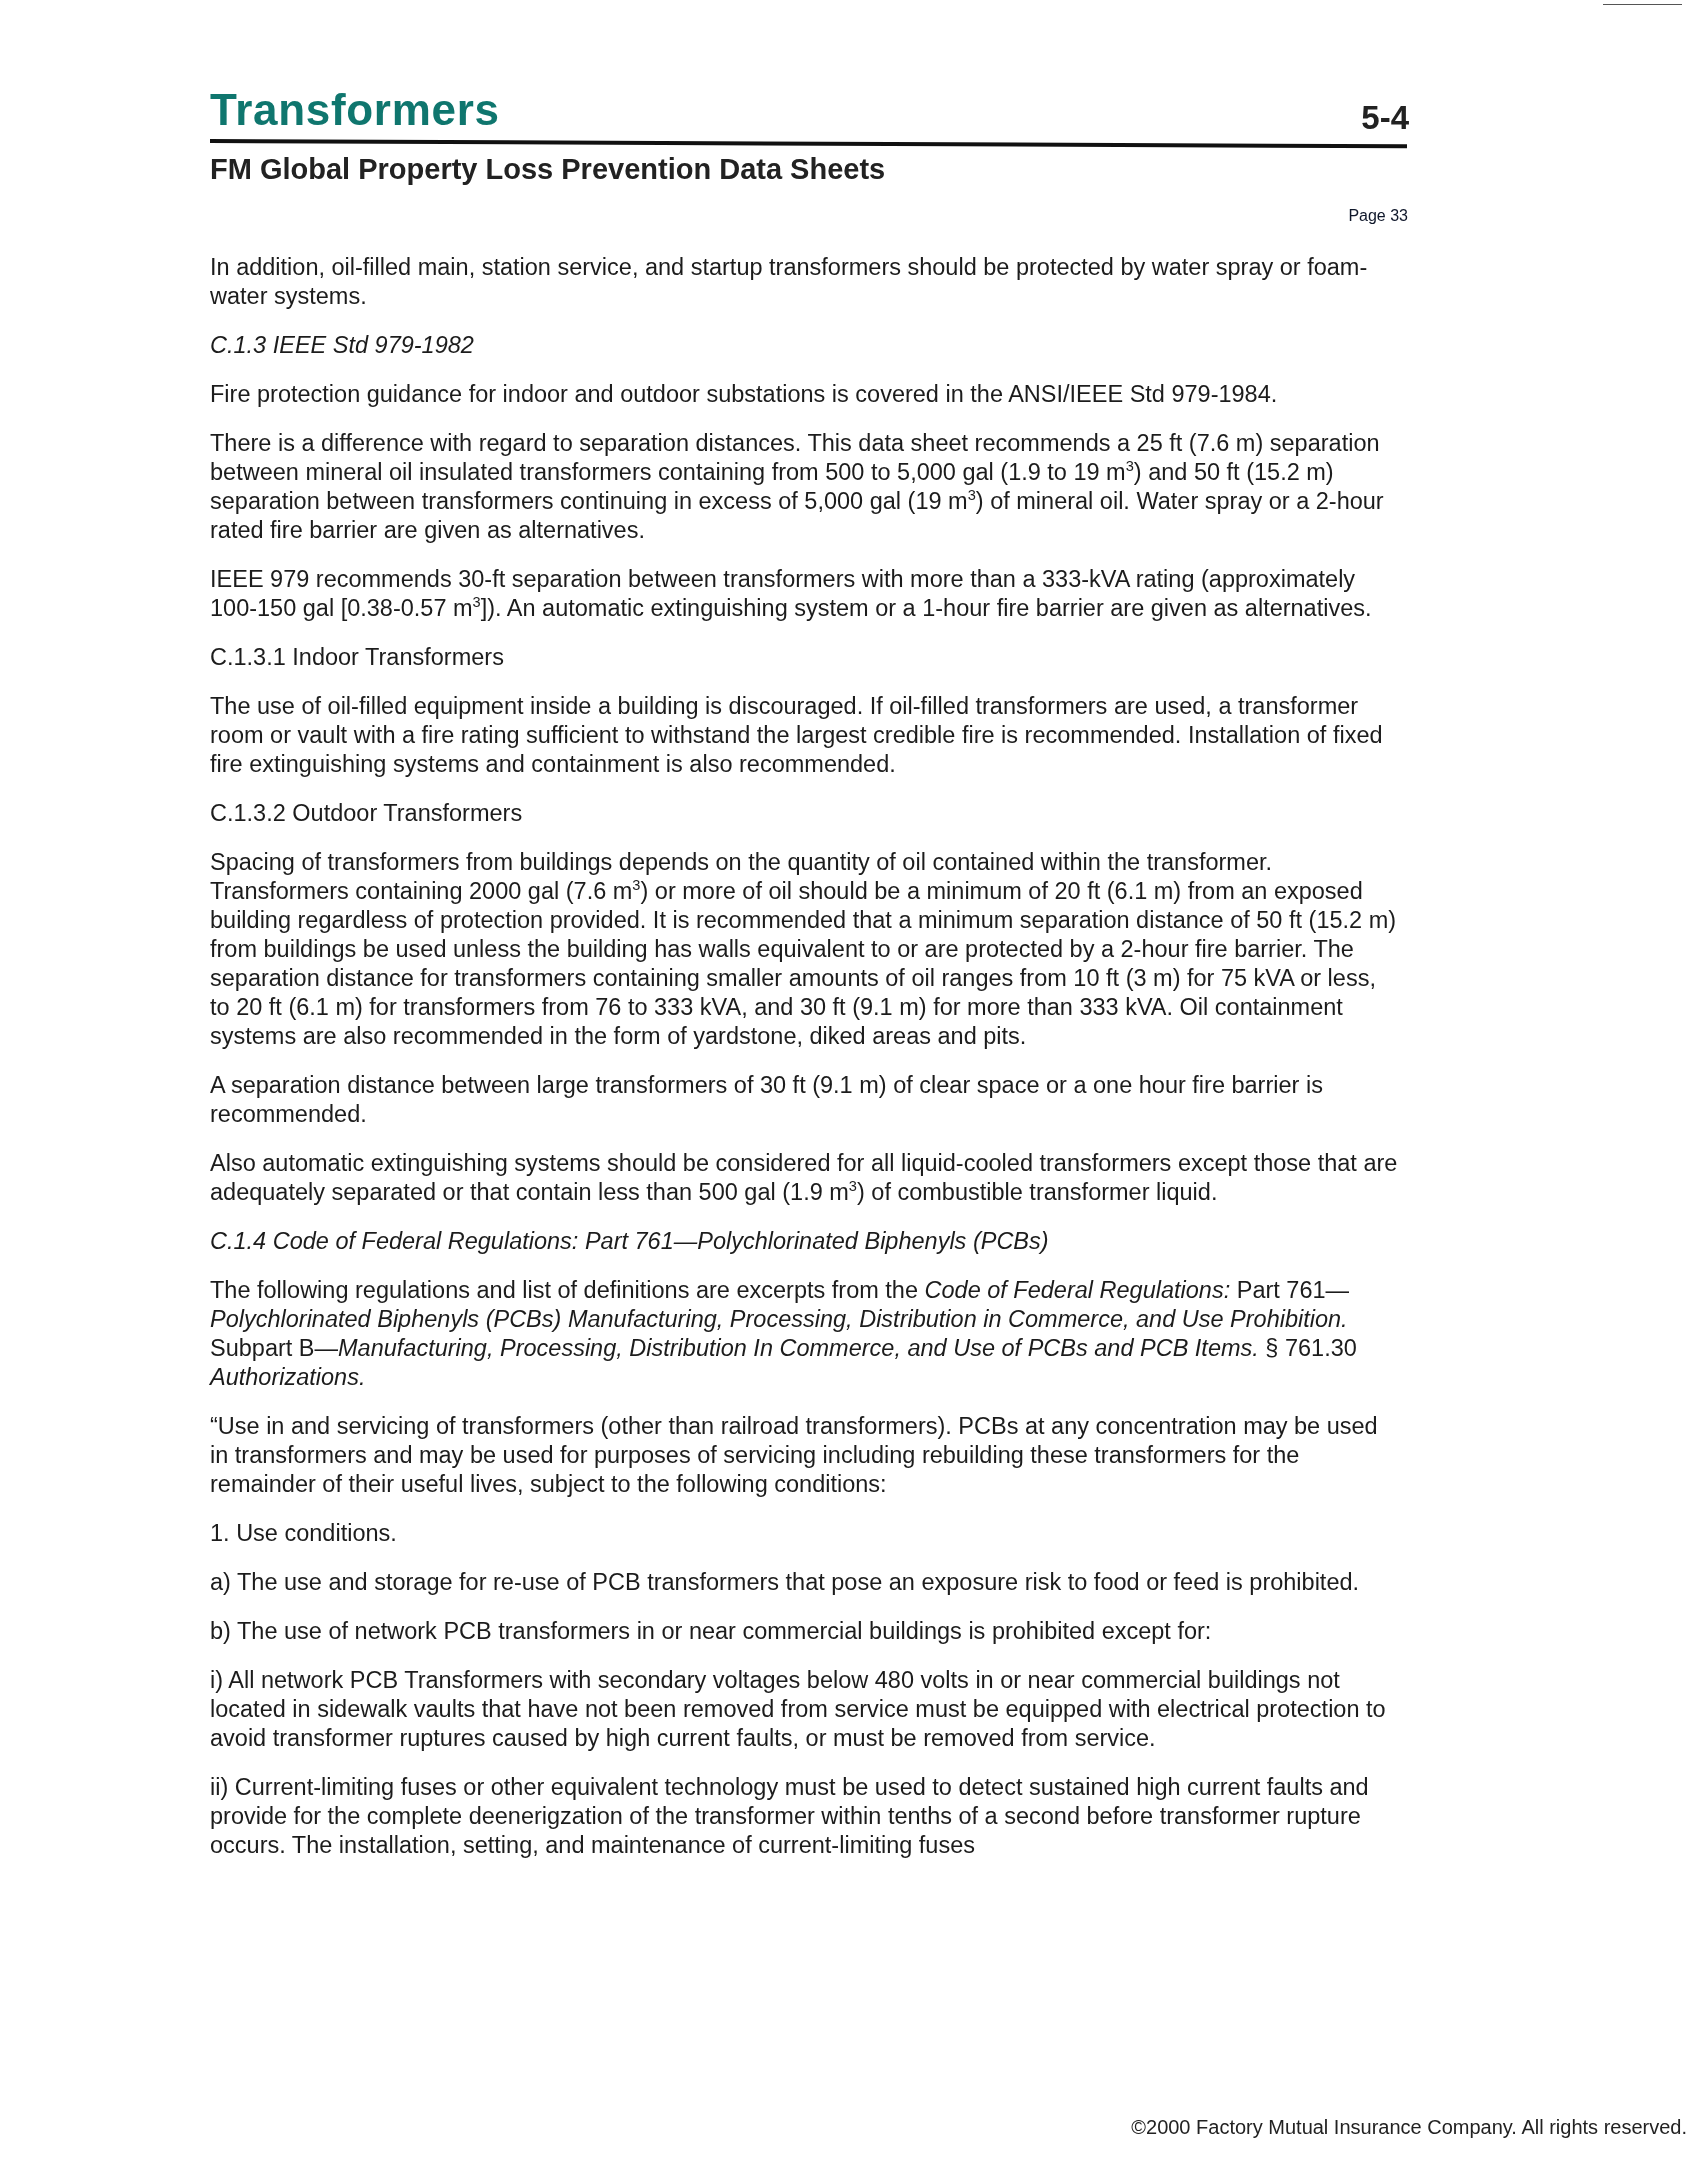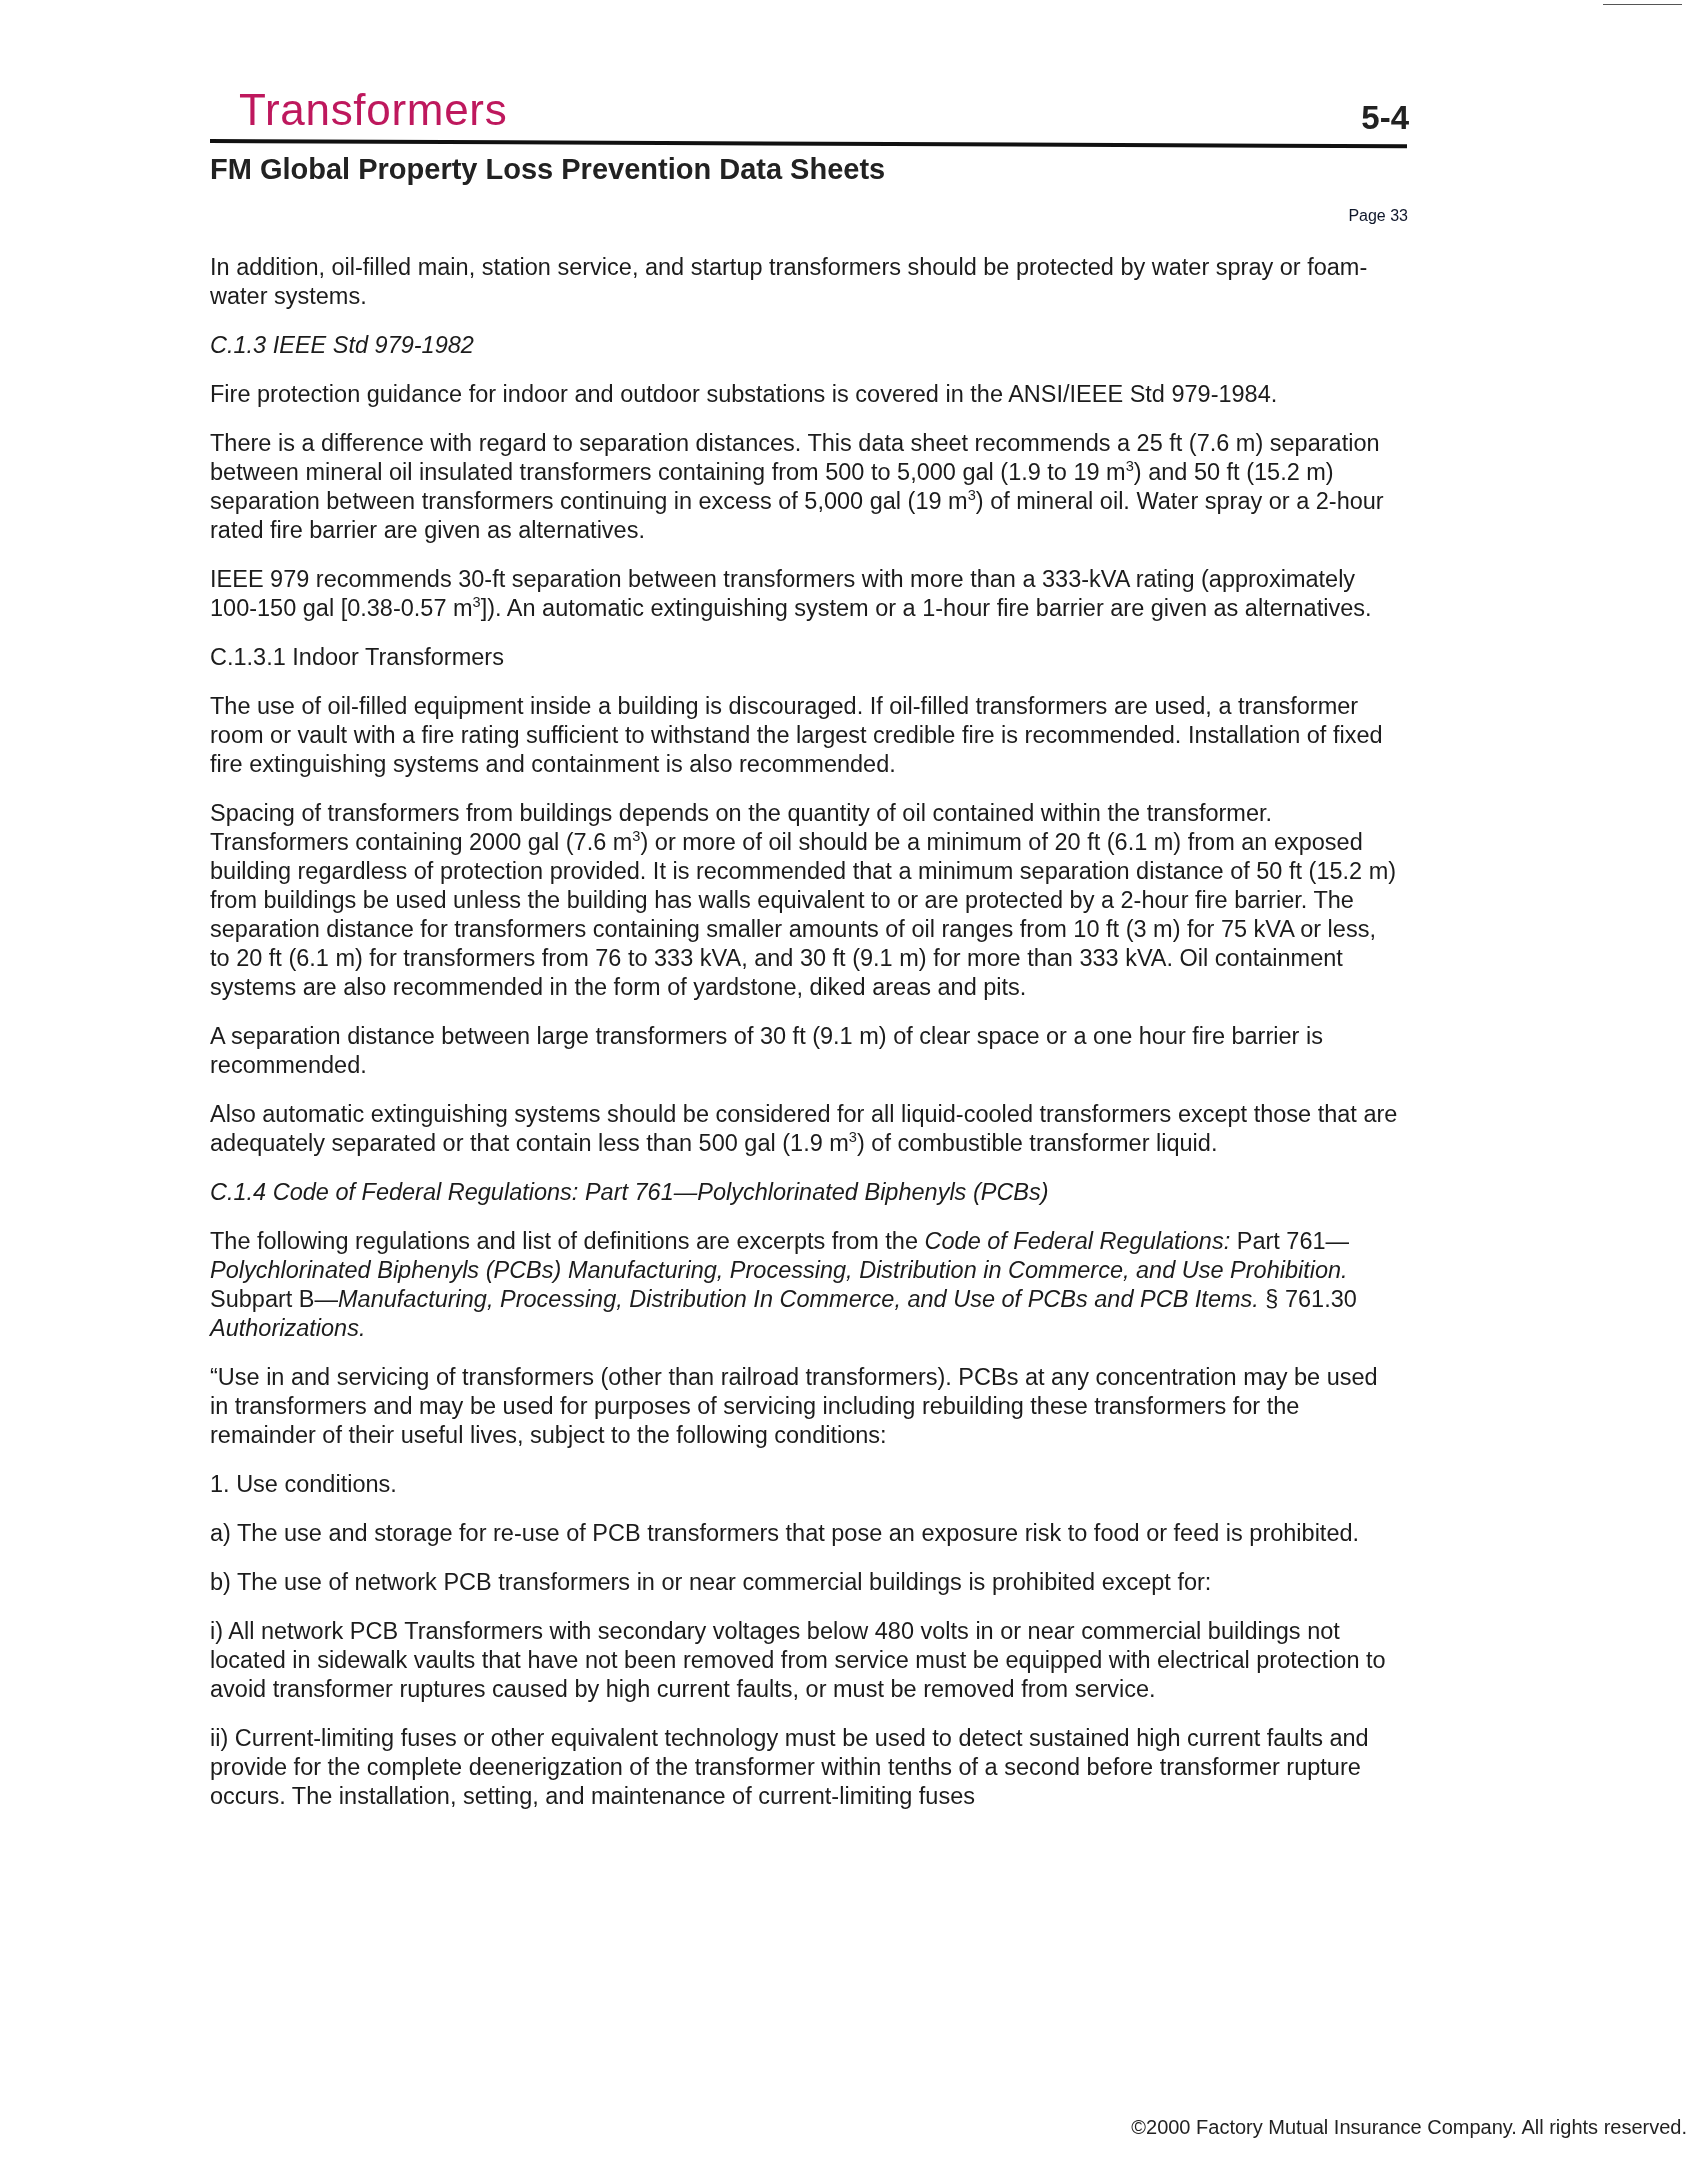--- a/index.html
+++ b/index.html
@@ -2,21 +2,21 @@
 <html style="font-size:10.6px"><head>
 <meta charset="utf-8">
 <style>
   html, body { margin: 0; padding: 0; background: #ffffff; }
   body {
     width: 1687px; height: 2183px; position: relative; overflow: hidden;
     font-family: "Liberation Sans", sans-serif; color: #1a1a1a;
   }
   .header-title {
     position: absolute; left: 210px; top: 85px;
-    font-size: 44px; font-weight: normal; letter-spacing: 0.7px; color: #be185d; margin-left: 29px;
+    font-size: 44px; font-weight: bold; letter-spacing: 0.7px; color: #0f766e;
   }
   .header-code {
     position: absolute; right: 278px; top: 99px;
     font-size: 33px; font-weight: bold; color: #222;
   }
   .header-rule {
     position: absolute; left: 210px; top: 139px; width: 1197px; height: 0;
     border-top: 4px solid #111; transform: rotate(0.25deg); transform-origin: left;
   }
   .header-sub {
@@ -66,20 +66,21 @@
   <p>
     <span>There is a difference with regard to separation distances. This data sheet recommends a 25 ft (7.6 m) separation between mineral oil insulated transformers containing from 500 to 5,000 gal (1.9 to 19 m</span><sup>3</sup><span>) and 50 ft (15.2 m) separation between transformers continuing in excess of 5,000 gal (19 m</span><sup>3</sup><span>) of mineral oil. Water spray or a 2-hour rated fire barrier are given as alternatives.</span>
   </p>
   <p>
     <span>IEEE 979 recommends 30-ft separation between transformers with more than a 333-kVA rating (approximately 100-150 gal [0.38-0.57 m</span><sup>3</sup><span>]). An automatic extinguishing system or a 1-hour fire barrier are given as alternatives.</span>
   </p>
 
   <p class="heading">C.1.3.1  Indoor Transformers</p>
   <p>The use of oil-filled equipment inside a building is discouraged. If oil-filled transformers are used, a transformer room or vault with a fire rating sufficient to withstand the largest credible fire is recommended. Installation of fixed fire extinguishing systems and containment is also recommended.</p>
 
+  <p class="heading">C.1.3.2  Outdoor Transformers</p>
   <p>
     <span>Spacing of transformers from buildings depends on the quantity of oil contained within the transformer. Transformers containing 2000 gal (7.6 m</span><sup>3</sup><span>) or more of oil should be a minimum of 20 ft (6.1 m) from an exposed building regardless of protection provided. It is recommended that a minimum separation distance of 50 ft (15.2 m) from buildings be used unless the building has walls equivalent to or are protected by a 2-hour fire barrier. The separation distance for transformers containing smaller amounts of oil ranges from 10 ft (3 m) for 75 kVA or less, to 20 ft (6.1 m) for transformers from 76 to 333 kVA, and 30 ft (9.1 m) for more than 333 kVA. Oil containment systems are also recommended in the form of yardstone, diked areas and pits.</span>
   </p>
   <p>A separation distance between large transformers of 30 ft (9.1 m) of clear space or a one hour fire barrier is recommended.</p>
   <p>
     <span>Also automatic extinguishing systems should be considered for all liquid-cooled transformers except those that are adequately separated or that contain less than 500 gal (1.9 m</span><sup>3</sup><span>) of combustible transformer liquid.</span>
   </p>
 
   <p class="heading italic">C.1.4  Code of Federal Regulations: Part 761—Polychlorinated Biphenyls (PCBs)</p>
   <p>

